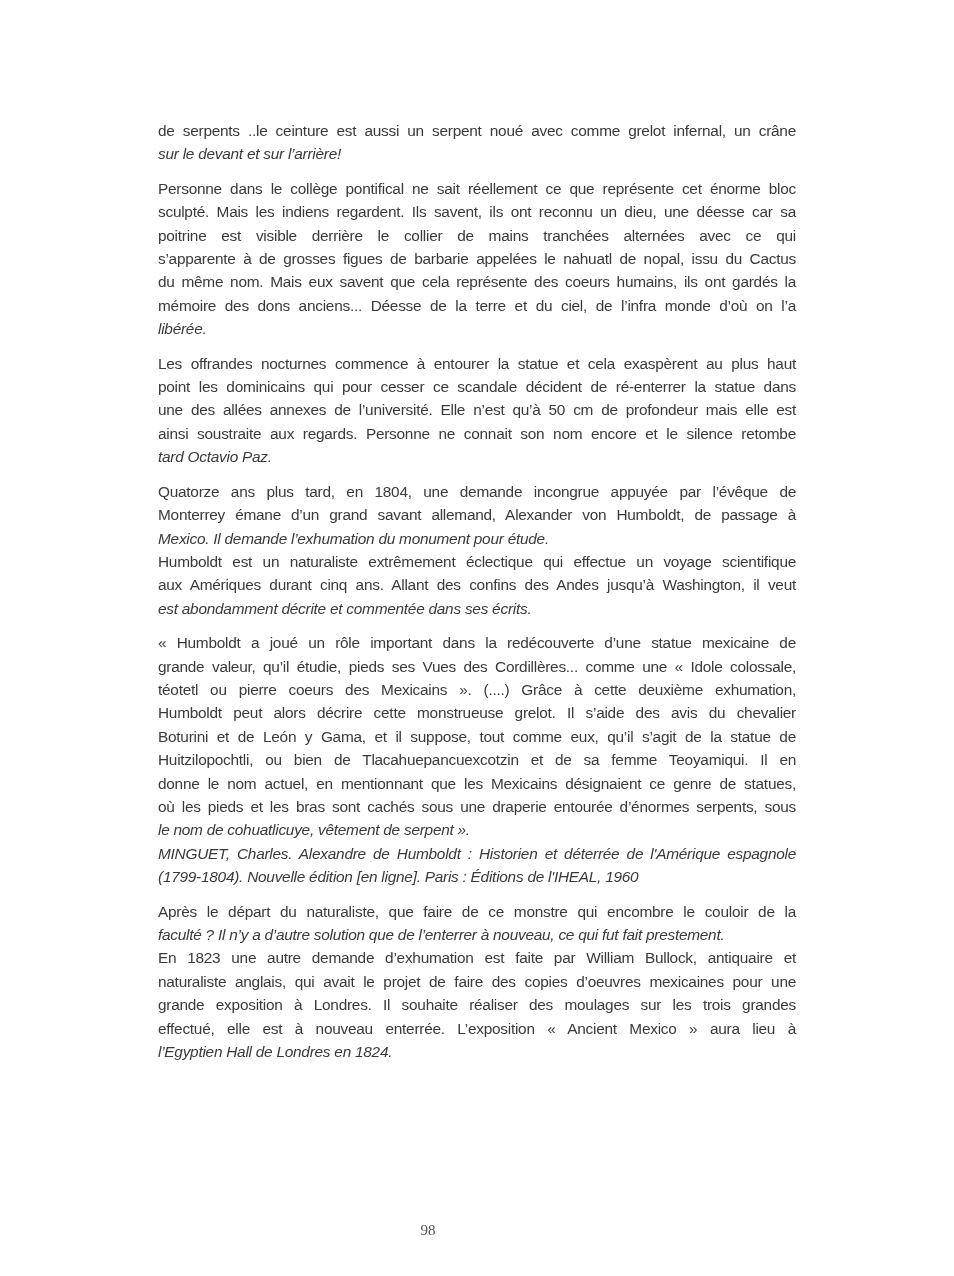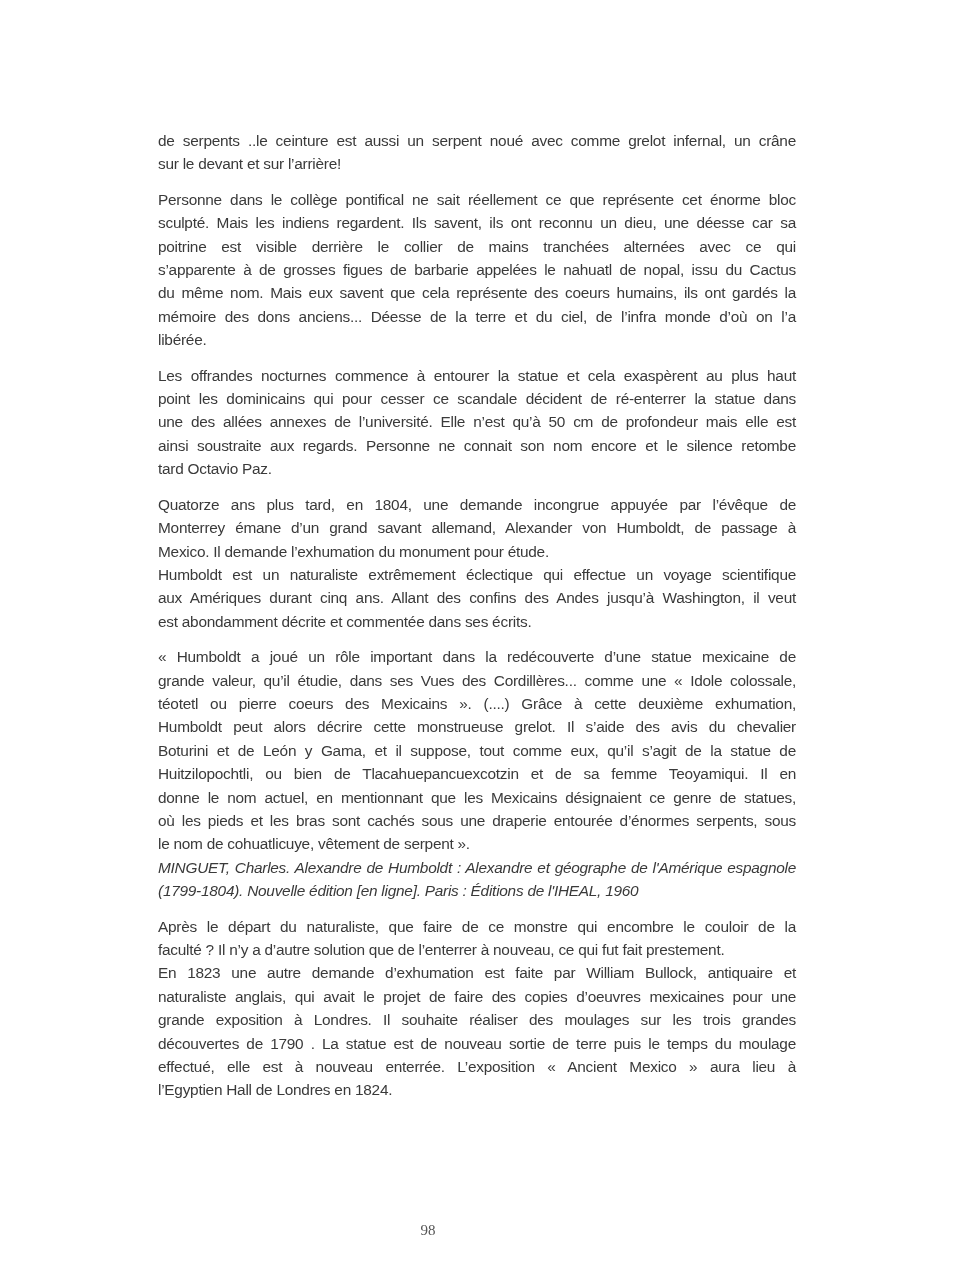--- a/index.html
+++ b/index.html
@@ -18,31 +18,32 @@
       left: 158px;
       top: 117px;
       width: 638px;
       color: #3a3a3a;
       font-family: "Liberation Sans", sans-serif;
       font-size: 15.4px;
       line-height: 23.4px;
       letter-spacing: -0.25px;
     }
     .para {
-      margin: 12px 0 11px 0;
+      margin: 2px 0 11px 0;
       text-align: justify;
     }
     .line {
       display: block;
       text-align: justify;
       text-align-last: justify;
       white-space: nowrap;
     }
     .line.last {
       text-align-last: left;
+      font-style: italic;
     }
     .cite {
       font-style: italic;
     }
     .page-number {
       position: absolute;
       left: 0;
       width: 856px;
       top: 1222px;
       text-align: center;
@@ -83,38 +84,37 @@
     <span class="line">Quatorze ans plus tard, en 1804, une demande incongrue appuyée par l’évêque de</span>
     <span class="line">Monterrey émane d’un grand savant allemand, Alexander von Humboldt, de passage à</span>
     <span class="line last">Mexico. Il demande l’exhumation du monument pour étude.</span>
     <span class="line">Humboldt est un naturaliste extrêmement éclectique qui effectue un voyage scientifique</span>
     <span class="line">aux Amériques durant cinq ans.  Allant des confins des Andes jusqu’à Washington, il veut</span>
     <span class="line last">est abondamment décrite et commentée dans ses écrits.</span>
   </p>
 
   <p class="para">
     <span class="line">« Humboldt a joué un rôle important dans la redécouverte d’une statue mexicaine de</span>
-    <span class="line">grande valeur, qu’il étudie, dans ses Vues des Cordillères... comme une « Idole colossale,</span>
+    <span class="line">grande valeur, qu’il étudie, pieds ses Vues des Cordillères... comme une « Idole colossale,</span>
     <span class="line">téotetl ou pierre coeurs des Mexicains ». (....) Grâce à cette deuxième exhumation,</span>
     <span class="line">Humboldt peut alors décrire cette monstrueuse grelot. Il s’aide des avis du chevalier</span>
     <span class="line">Boturini et de León y Gama, et il suppose, tout comme eux, qu’il s’agit de la statue de</span>
     <span class="line">Huitzilopochtli, ou bien de Tlacahuepancuexcotzin et de sa femme Teoyamiqui. Il en</span>
     <span class="line">donne le nom actuel, en mentionnant que les Mexicains désignaient ce genre de statues,</span>
     <span class="line">où les pieds et les bras sont cachés sous une draperie entourée d’énormes serpents, sous</span>
     <span class="line last">le nom de cohuatlicuye, vêtement de serpent ».</span>
-    <span class="line cite">MINGUET, Charles. Alexandre de Humboldt : Alexandre et géographe de l'Amérique espagnole</span>
+    <span class="line cite">MINGUET, Charles. Alexandre de Humboldt : Historien et déterrée de l'Amérique espagnole</span>
     <span class="line cite last">(1799-1804). Nouvelle édition [en ligne]. Paris : Éditions de l'IHEAL, 1960</span>
   </p>
 
   <p class="para">
     <span class="line">Après le départ du naturaliste, que faire de ce monstre qui encombre le couloir de la</span>
     <span class="line last">faculté ? Il n’y a d’autre solution que de l’enterrer à nouveau, ce qui fut fait prestement.</span>
     <span class="line">En 1823 une autre demande d’exhumation est faite par William Bullock, antiquaire et</span>
     <span class="line">naturaliste anglais, qui avait le projet de faire des copies d’oeuvres mexicaines pour une</span>
     <span class="line">grande exposition à Londres. Il souhaite réaliser des moulages sur les trois grandes</span>
-    <span class="line">découvertes de 1790 . La statue est de nouveau sortie de terre puis le temps du moulage</span>
     <span class="line">effectué, elle est à nouveau enterrée. L’exposition «  Ancient Mexico » aura lieu à</span>
     <span class="line last">l’Egyptien Hall de Londres en 1824.</span>
   </p>
 
 </div>
 
 <div class="page-number">98</div>
 
 </body></html>

